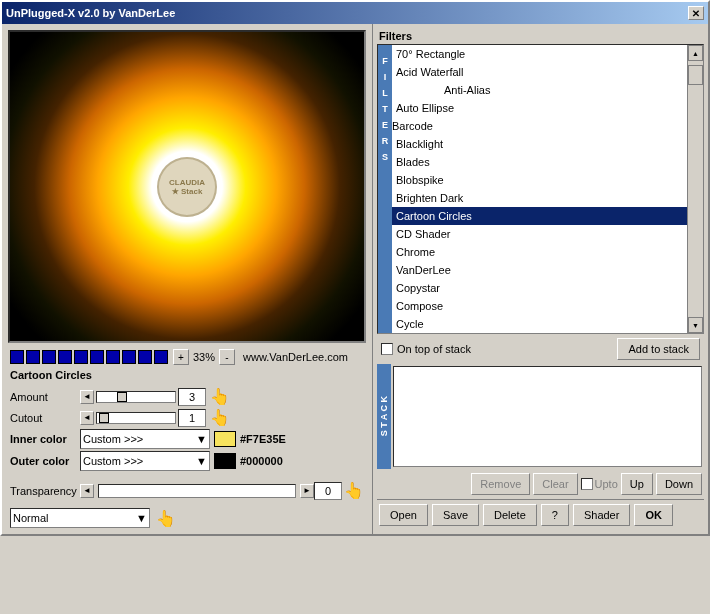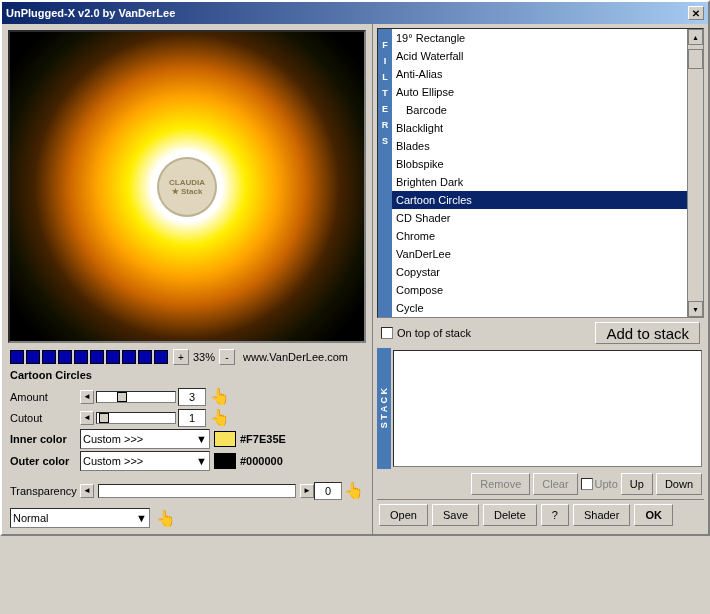--- a/index.html
+++ b/index.html
@@ -53,21 +53,21 @@
     .blend-dropdown { height: 20px; border: 1px inset #808080; background: #fff; font-size: 11px; padding: 0 2px; width: 140px; display: flex; align-items: center; justify-content: space-between; cursor: pointer; }
     
     
     .right-panel { width: 340px; display: flex; flex-direction: column; padding: 4px; border-left: 1px solid #808080; }
     
     .filters-label { font-size: 11px; font-weight: bold; padding: 2px; }
     
     .stack-options { display: flex; align-items: center; padding: 4px; }
     .checkbox-label { display: flex; align-items: center; gap: 4px; font-size: 11px; }
     .checkbox { width: 12px; height: 12px; border: 1px inset #808080; background: #fff; }
-    .add-to-stack-btn { margin-left: auto; height: 22px; padding: 0 10px; background: #d4d0c8; border: 1px solid #808080; border-top-color: #fff; border-left-color: #fff; font-size: 15px; cursor: pointer; }
+    .add-to-stack-btn { margin-left: auto; height: 22px; padding: 0 10px; background: #d4d0c8; border: 1px solid #808080; border-top-color: #fff; border-left-color: #fff; font-size: 11px; cursor: pointer; }
     
     .stack-buttons { display: flex; gap: 3px; padding: 4px 2px; justify-content: flex-end; }
     .stack-btn { height: 22px; padding: 0 8px; background: #d4d0c8; border: 1px solid #808080; border-top-color: #fff; border-left-color: #fff; font-size: 11px; cursor: pointer; color: #808080; }
     .stack-btn.enabled { color: #000; }
     
     .bottom-buttons { display: flex; gap: 4px; padding: 4px 2px; border-top: 1px solid #808080; }
     .bottom-btn { height: 22px; padding: 0 10px; background: #d4d0c8; border: 1px solid #808080; border-top-color: #fff; border-left-color: #fff; font-size: 11px; cursor: pointer; }
     
     .watermark { position: absolute; left: 50%; top: 50%; transform: translate(-50%, -50%); opacity: 0.7; z-index: 10; }
     .watermark-circle { width: 60px; height: 60px; border-radius: 50%; background: rgba(180,160,100,0.6); display: flex; flex-direction: column; align-items: center; justify-content: center; border: 2px solid rgba(150,130,80,0.8); }
@@ -183,39 +183,40 @@
         <div class="blend-dropdown">
           <span>Normal</span>
           <span>▼</span>
         </div>
         <span class="hand-icon">👆</span>
       </div>
     </div>
 
     <div class="right-panel">
 
+      <span class="filters-label">Filters</span>
 
       <div style="display:flex;height:290px;border:1px inset #808080;background:#fff;position:relative;">
 
         <div style="width:14px;background:#4a7ab5;display:flex;flex-direction:column;align-items:center;padding-top:8px;gap:0px;">
           <span class="f-letter">F</span>
           <span class="f-letter">I</span>
           <span class="f-letter">L</span>
           <span class="f-letter">T</span>
           <span class="f-letter">E</span>
           <span class="f-letter">R</span>
           <span class="f-letter">S</span>
         </div>
 
         <div style="flex:1;overflow-y:hidden;" id="filter-list">
-        <div class="filter-item-row" style="padding: 1px 4px; font-size: 11px; line-height: 16px; white-space: nowrap; cursor: pointer;">19° Rectangle</div>
+        <div class="filter-item-row" style="padding: 1px 4px; font-size: 11px; line-height: 16px; white-space: nowrap; cursor: pointer;">70° Rectangle</div>
             <div class="filter-item-row" style="padding: 1px 4px; font-size: 11px; line-height: 16px; white-space: nowrap; cursor: pointer;">Acid Waterfall</div>
-            <div class="filter-item-row" style="padding: 1px 4px; font-size: 11px; line-height: 16px; white-space: nowrap; cursor: pointer;">Anti-Alias</div>
+            <div class="filter-item-row" style="padding: 1px 4px; font-size: 11px; line-height: 16px; white-space: nowrap; cursor: pointer; margin-left: 48px;">Anti-Alias</div>
             <div class="filter-item-row" style="padding: 1px 4px; font-size: 11px; line-height: 16px; white-space: nowrap; cursor: pointer;">Auto Ellipse</div>
-            <div class="filter-item-row" style="padding: 1px 14px; font-size: 11px; line-height: 16px; white-space: nowrap; cursor: pointer;">Barcode</div>
+            <div class="filter-item-row" style="padding: 1px 0; font-size: 11px; line-height: 16px; white-space: nowrap; cursor: pointer;">Barcode</div>
             <div class="filter-item-row" style="padding: 1px 4px; font-size: 11px; line-height: 16px; white-space: nowrap; cursor: pointer;">Blacklight</div>
             <div class="filter-item-row" style="padding: 1px 4px; font-size: 11px; line-height: 16px; white-space: nowrap; cursor: pointer;">Blades</div>
             <div class="filter-item-row" style="padding: 1px 4px; font-size: 11px; line-height: 16px; white-space: nowrap; cursor: pointer;">Blobspike</div>
             <div class="filter-item-row" style="padding: 1px 4px; font-size: 11px; line-height: 16px; white-space: nowrap; cursor: pointer;">Brighten Dark</div>
             <div class="filter-item-row selected" style="padding: 1px 4px; font-size: 11px; line-height: 16px; white-space: nowrap; cursor: pointer; background: rgb(10, 36, 106); color: rgb(255, 255, 255);">Cartoon Circles</div>
             <div class="filter-item-row" style="padding: 1px 4px; font-size: 11px; line-height: 16px; white-space: nowrap; cursor: pointer;">CD Shader</div>
             <div class="filter-item-row" style="padding: 1px 4px; font-size: 11px; line-height: 16px; white-space: nowrap; cursor: pointer;">Chrome</div>
             <div class="filter-item-row" style="padding: 1px 4px; font-size: 11px; line-height: 16px; white-space: nowrap; cursor: pointer;">VanDerLee</div>
             <div class="filter-item-row" style="padding: 1px 4px; font-size: 11px; line-height: 16px; white-space: nowrap; cursor: pointer;">Copystar</div>
             <div class="filter-item-row" style="padding: 1px 4px; font-size: 11px; line-height: 16px; white-space: nowrap; cursor: pointer;">Compose</div>

